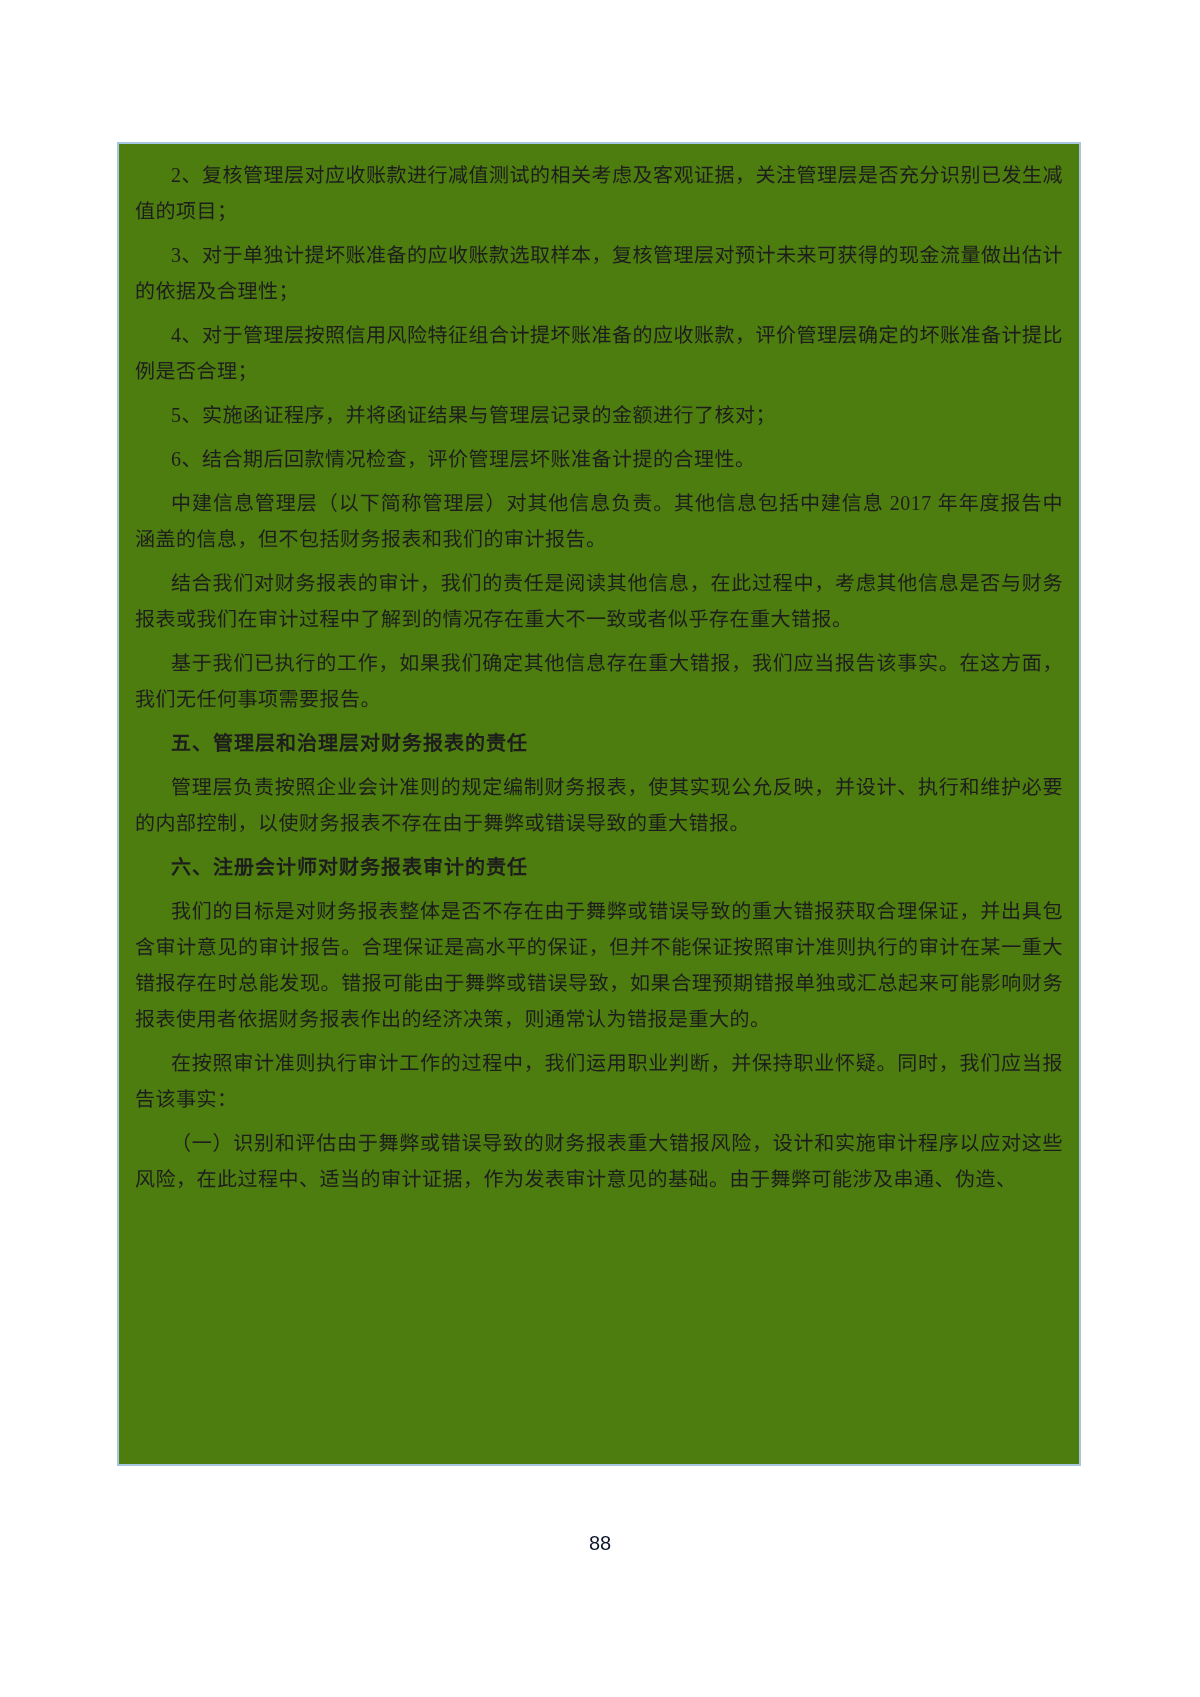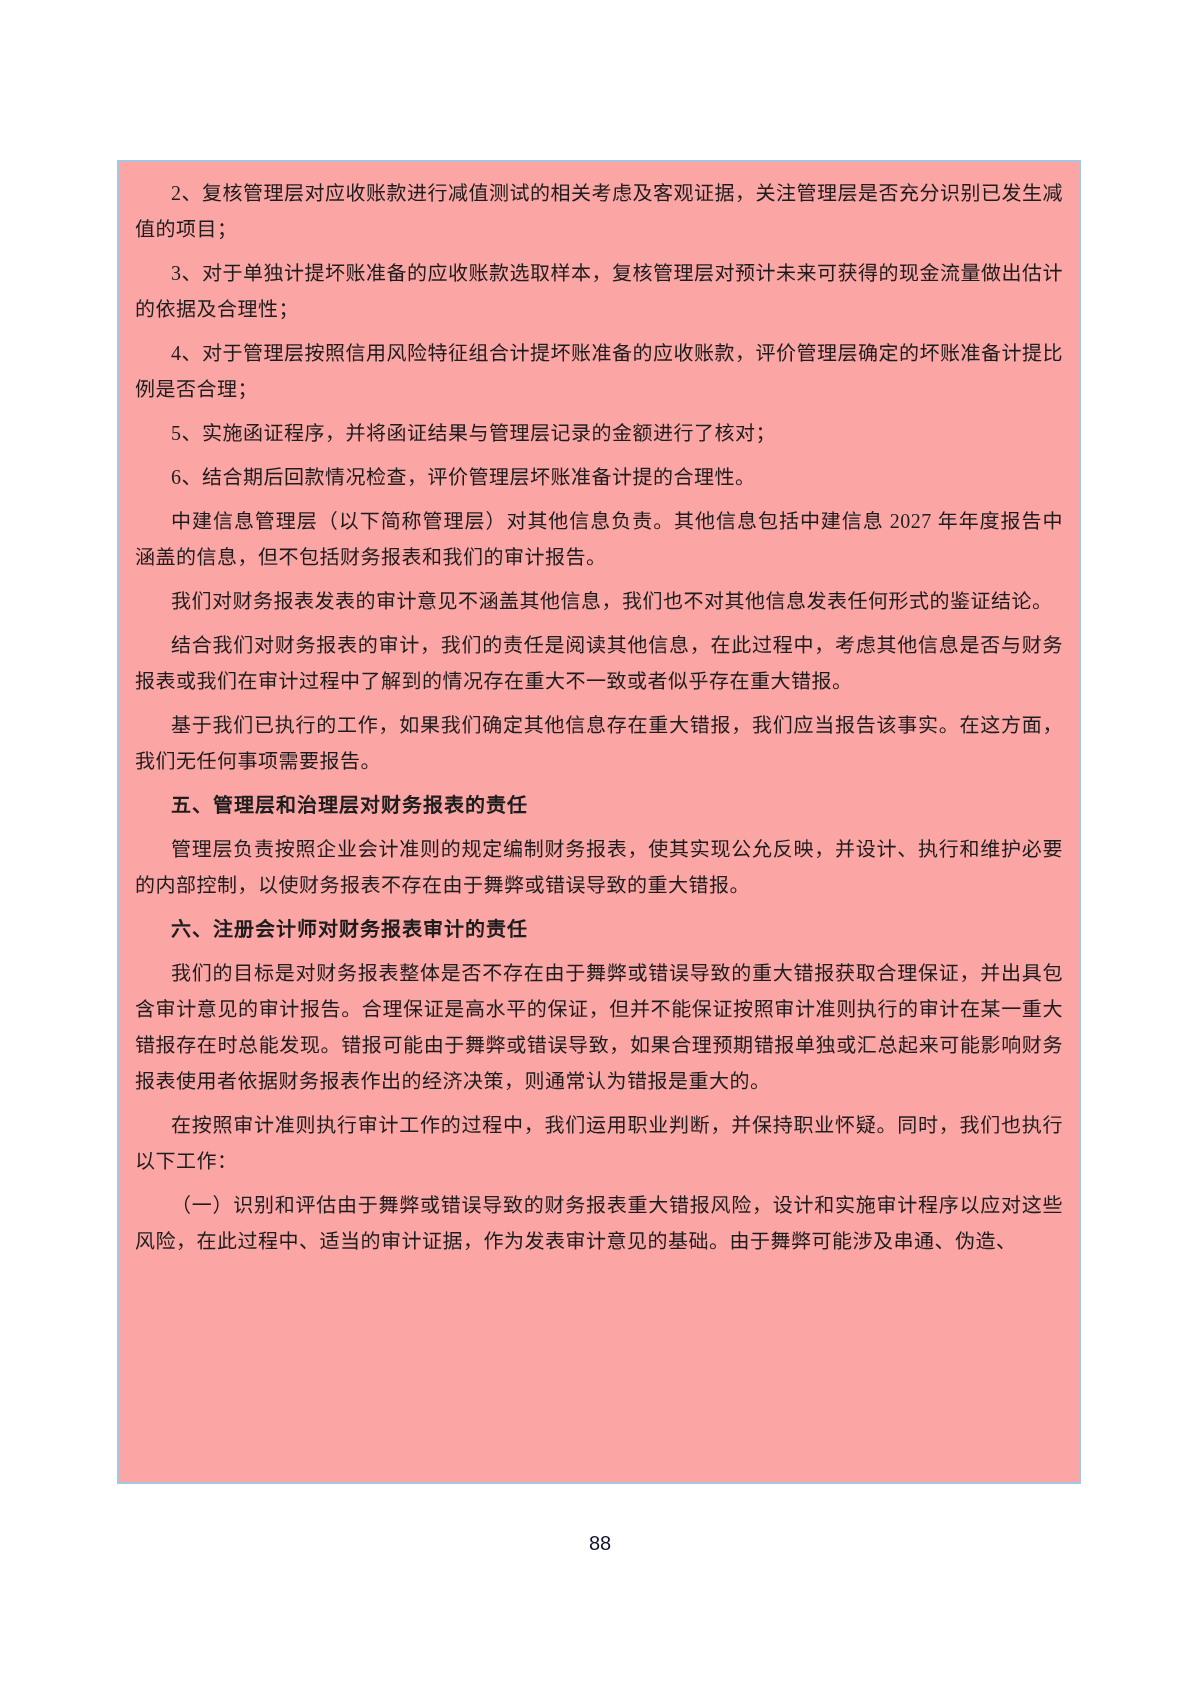--- a/index.html
+++ b/index.html
@@ -17,26 +17,26 @@
     overflow: hidden;
   }
   .page {
     position: absolute;
     inset: 0;
     background: #ffffff;
   }
   .content-box {
     position: absolute;
     left: 117px;
-    top: 160px;
+    top: 142px;
     width: 964px;
     height: 1324px;
     box-sizing: border-box;
     border: 2px solid #a6c6e2;
-    background: #fca5a5;
+    background: #4d7c0f;
     padding: 13px 16px 10px 16px;
     overflow: hidden;
   }
   .content-box p {
     margin: 0 0 8px 0;
     font-size: 20px;
     line-height: 36px;
     text-align: justify;
     text-indent: 36px;
     letter-spacing: 0.5px;
@@ -65,29 +65,28 @@
 <body>
 
 <div class="page">
 
   <div class="content-box">
     <p>2、复核管理层对应收账款进行减值测试的相关考虑及客观证据，关注管理层是否充分识别已发生减值的项目；</p>
     <p>3、对于单独计提坏账准备的应收账款选取样本，复核管理层对预计未来可获得的现金流量做出估计的依据及合理性；</p>
     <p>4、对于管理层按照信用风险特征组合计提坏账准备的应收账款，评价管理层确定的坏账准备计提比例是否合理；</p>
     <p>5、实施函证程序，并将函证结果与管理层记录的金额进行了核对；</p>
     <p>6、结合期后回款情况检查，评价管理层坏账准备计提的合理性。</p>
-    <p>中建信息管理层（以下简称管理层）对其他信息负责。其他信息包括中建信息 2027 年年度报告中涵盖的信息，但不包括财务报表和我们的审计报告。</p>
-    <p>我们对财务报表发表的审计意见不涵盖其他信息，我们也不对其他信息发表任何形式的鉴证结论。</p>
+    <p>中建信息管理层（以下简称管理层）对其他信息负责。其他信息包括中建信息 2017 年年度报告中涵盖的信息，但不包括财务报表和我们的审计报告。</p>
     <p>结合我们对财务报表的审计，我们的责任是阅读其他信息，在此过程中，考虑其他信息是否与财务报表或我们在审计过程中了解到的情况存在重大不一致或者似乎存在重大错报。</p>
     <p>基于我们已执行的工作，如果我们确定其他信息存在重大错报，我们应当报告该事实。在这方面，我们无任何事项需要报告。</p>
     <p class="heading">五、管理层和治理层对财务报表的责任</p>
     <p>管理层负责按照企业会计准则的规定编制财务报表，使其实现公允反映，并设计、执行和维护必要的内部控制，以使财务报表不存在由于舞弊或错误导致的重大错报。</p>
     <p class="heading">六、注册会计师对财务报表审计的责任</p>
     <p>我们的目标是对财务报表整体是否不存在由于舞弊或错误导致的重大错报获取合理保证，并出具包含审计意见的审计报告。合理保证是高水平的保证，但并不能保证按照审计准则执行的审计在某一重大错报存在时总能发现。错报可能由于舞弊或错误导致，如果合理预期错报单独或汇总起来可能影响财务报表使用者依据财务报表作出的经济决策，则通常认为错报是重大的。</p>
-    <p>在按照审计准则执行审计工作的过程中，我们运用职业判断，并保持职业怀疑。同时，我们也执行以下工作：</p>
+    <p>在按照审计准则执行审计工作的过程中，我们运用职业判断，并保持职业怀疑。同时，我们应当报告该事实：</p>
     <p>（一）识别和评估由于舞弊或错误导致的财务报表重大错报风险，设计和实施审计程序以应对这些风险，在此过程中、适当的审计证据，作为发表审计意见的基础。由于舞弊可能涉及串通、伪造、</p>
   </div>
 
   <div class="page-footer">
     <span>88</span>
   </div>
 
 </div>
 
 </body></html>

